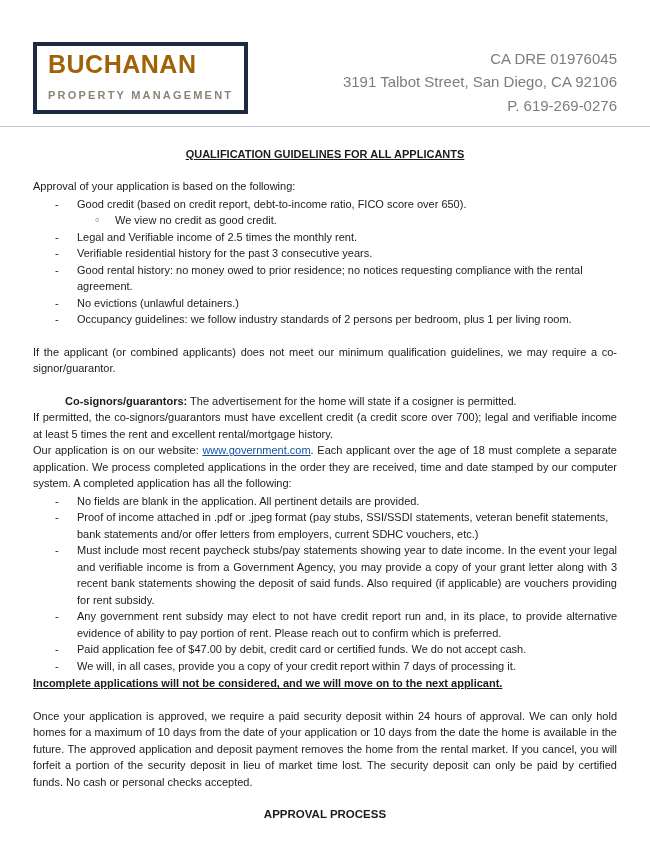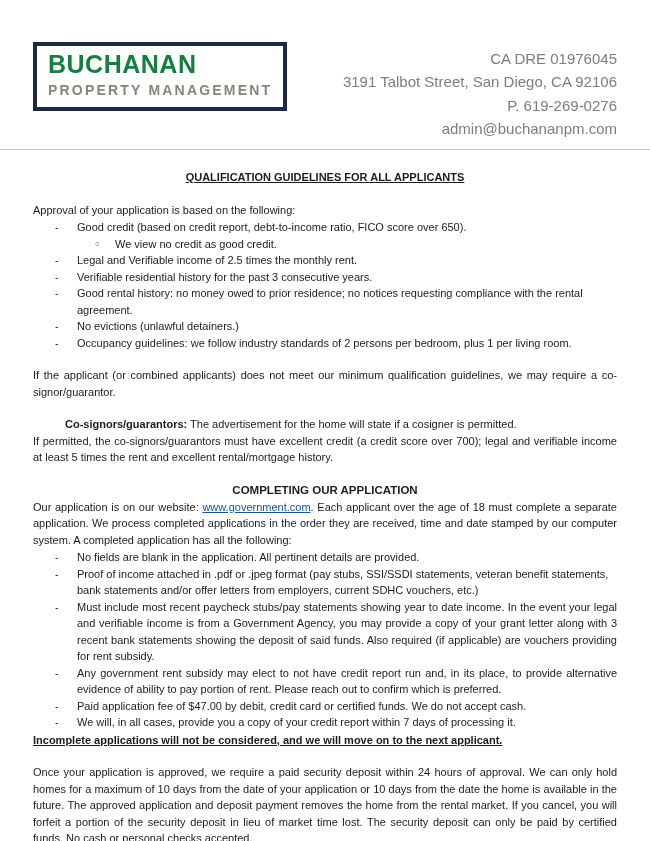--- a/index.html
+++ b/index.html
@@ -21,31 +21,31 @@
   .header { display: flex; justify-content: space-between; align-items: flex-start; }
   .logo-box {
     border: 4px solid #1e2a44;
     background: #ffffff;
     padding: 5px 11px 6px 11px;
     display: inline-block;
   }
   .logo-name {
     font-size: 25px;
     font-weight: 800;
-    color: #15803d;
+    color: #a16207;
     letter-spacing: 0.5px;
     line-height: 1.05;
     white-space: nowrap;
   }
   .logo-sub {
-    font-size: 14px;
+    font-size: 11px;
     font-weight: bold;
     color: #8a8478;
     letter-spacing: 2.2px;
-    margin-top: 3px;
+    margin-top: 10px;
     white-space: nowrap;
   }
   .contact {
     text-align: right;
     color: #7d7d7d;
     font-size: 15px;
     line-height: 1.55;
     padding-top: 5px;
   }
   .rule {
@@ -87,21 +87,20 @@
 
   <div class="header">
     <div class="logo-box">
       <div class="logo-name">BUCHANAN</div>
       <div class="logo-sub">PROPERTY MANAGEMENT</div>
     </div>
     <div class="contact">
       <div>CA DRE 01976045</div>
       <div>3191 Talbot Street, San Diego, CA 92106</div>
       <div>P. 619-269-0276</div>
-      <div>admin@buchananpm.com</div>
     </div>
   </div>
   <hr class="rule">
 
   <div class="doc-title">QUALIFICATION GUIDELINES FOR ALL APPLICANTS</div>
 
   <div class="para">Approval of your application is based on the following:</div>
 
   <div class="list">
     <div class="li">
@@ -135,21 +134,20 @@
   </div>
 
   <div class="para just">If the applicant (or combined applicants) does not meet our minimum qualification guidelines, we may require a co-signor/guarantor.</div>
 
   <div class="para just">
     <span class="b">Co-signors/guarantors:</span>
     <span class="u">The advertisement for the home will state if a cosigner is permitted.</span><br>
     <span>If permitted, the co-signors/guarantors must have excellent credit (a credit score over 700); legal and verifiable income at least 5 times the rent and excellent rental/mortgage history.</span>
   </div>
 
-  <div class="section-heading">COMPLETING OUR APPLICATION</div>
 
   <div class="just">
     <span>Our application is on our website: </span><a class="link">www.government.com</a><span>. Each applicant over the age of 18 must complete a separate application. We process completed applications in the order they are received, time and date stamped by our computer system. A completed application has all the following:</span>
   </div>
 
   <div class="list">
     <div class="li">
       <span class="marker">-</span>
       <span class="txt">No fields are blank in the application. All pertinent details are provided.</span>
     </div>

